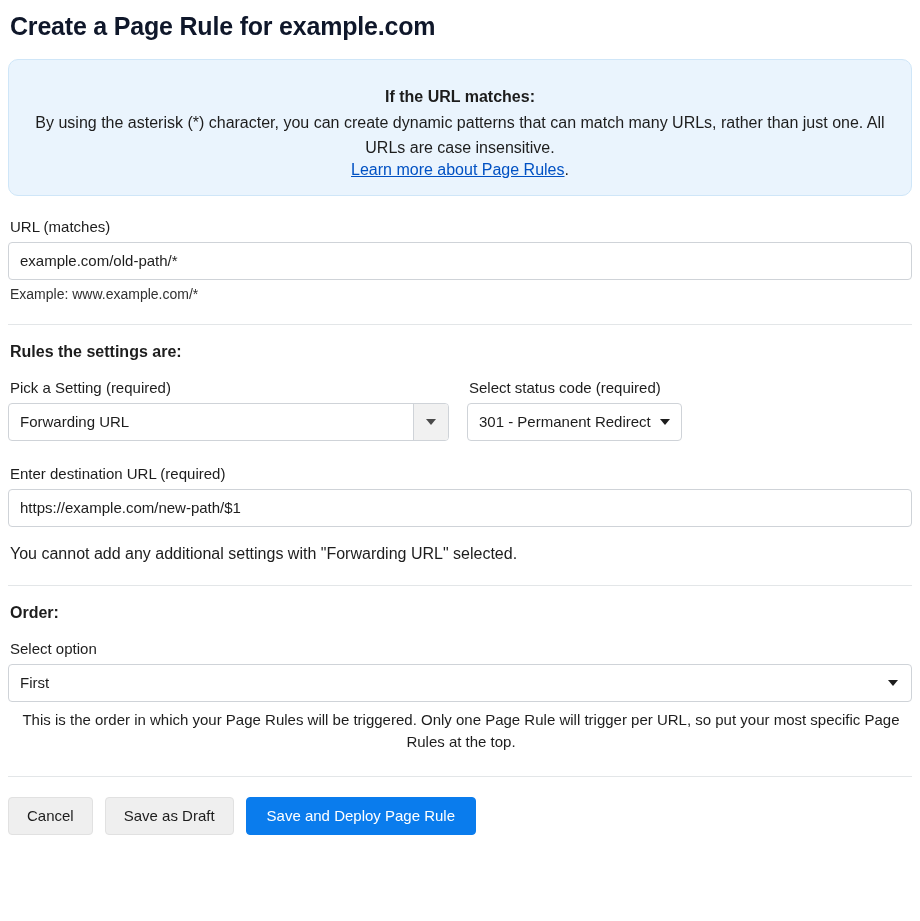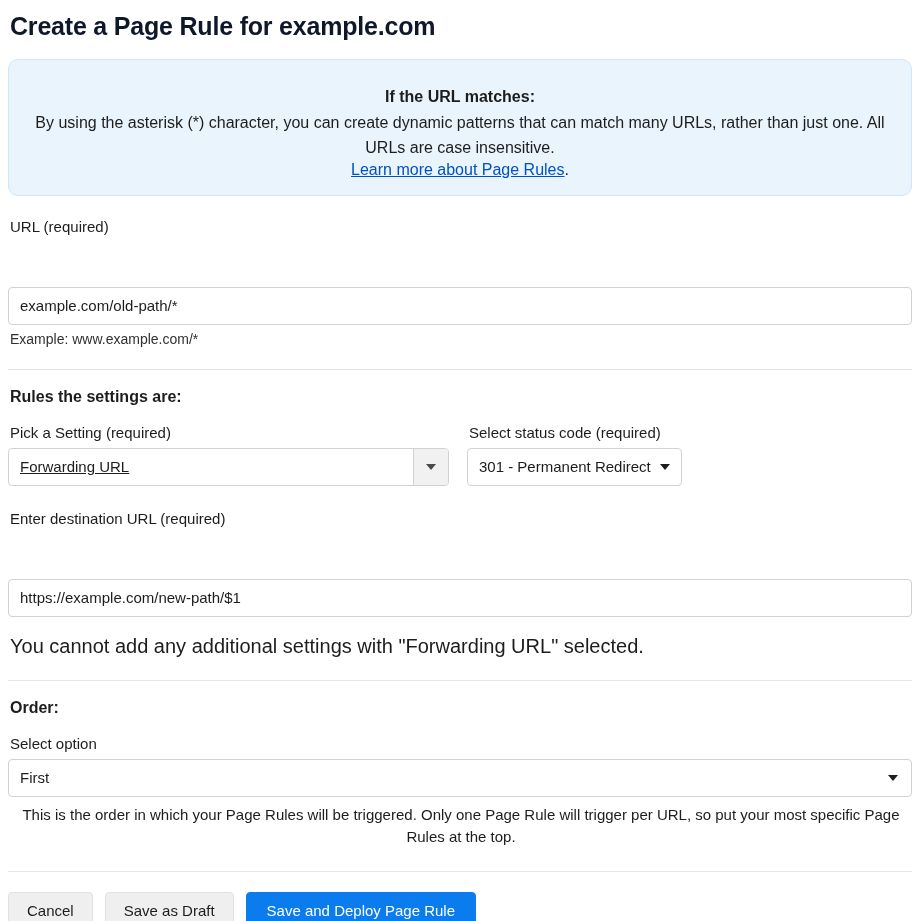--- a/index.html
+++ b/index.html
@@ -61,21 +61,20 @@
     width: 100%;
     height: 38px;
     border: 1px solid #cfd3d8;
     border-radius: 4px;
     padding: 0 11px;
     font-size: 15px;
     font-family: "Liberation Sans", sans-serif;
     color: #1d1d1d;
     background: #ffffff;
     outline: none;
-    margin-top: 45px;
   }
   .hint {
     font-size: 14px;
     color: #313131;
     margin: 6px 0 0 2px;
   }
   .divider {
     border: none;
     border-top: 1px solid #e3e6e8;
     margin: 22px 0 18px 0;
@@ -96,21 +95,20 @@
 
   .select-box {
     position: relative;
     height: 38px;
     border: 1px solid #cfd3d8;
     border-radius: 4px;
     background: #ffffff;
     display: flex;
     align-items: center;
     cursor: pointer;
-    text-decoration: underline;
   }
   .select-box .sel-text {
     padding-left: 11px;
     font-size: 15px;
     color: #1d1d1d;
     flex: 1;
     white-space: nowrap;
     overflow: hidden;
   }
   .sel-btn {
@@ -145,21 +143,21 @@
     color: #1d1d1d;
     margin-right: 9px;
   }
   .caret-sm {
     width: 0; height: 0;
     border-left: 5px solid transparent;
     border-right: 5px solid transparent;
     border-top: 6px solid #1d1d1d;
   }
   .note {
-    font-size: 20px;
+    font-size: 16px;
     color: #1d1d1d;
     margin: 18px 0 0 2px;
   }
   .wide-select {
     position: relative;
     width: 100%;
     height: 38px;
     border: 1px solid #cfd3d8;
     border-radius: 4px;
     background: #ffffff;
@@ -225,21 +223,21 @@
 <div class="page">
 
   <div class="page-title">Create a Page Rule for example.com</div>
 
   <div class="info-box">
     <div class="info-title">If the URL matches:</div>
     <div class="info-text">By using the asterisk (*) character, you can create dynamic patterns that can match many URLs, rather than just one. All URLs are case insensitive.</div>
     <div class="info-link-wrap"><a class="info-link">Learn more about Page Rules</a><span>.</span></div>
   </div>
 
-  <div class="field-label">URL (required)</div>
+  <div class="field-label">URL (matches)</div>
   <input class="text-input" type="text" value="example.com/old-path/*" style="">
   <div class="hint">Example: www.example.com/*</div>
 
   <hr class="divider">
 
   <div class="section-head">Rules the settings are:</div>
 
   <div class="row">
     <div class="col-setting">
       <div class="field-label">Pick a Setting (required)</div>

